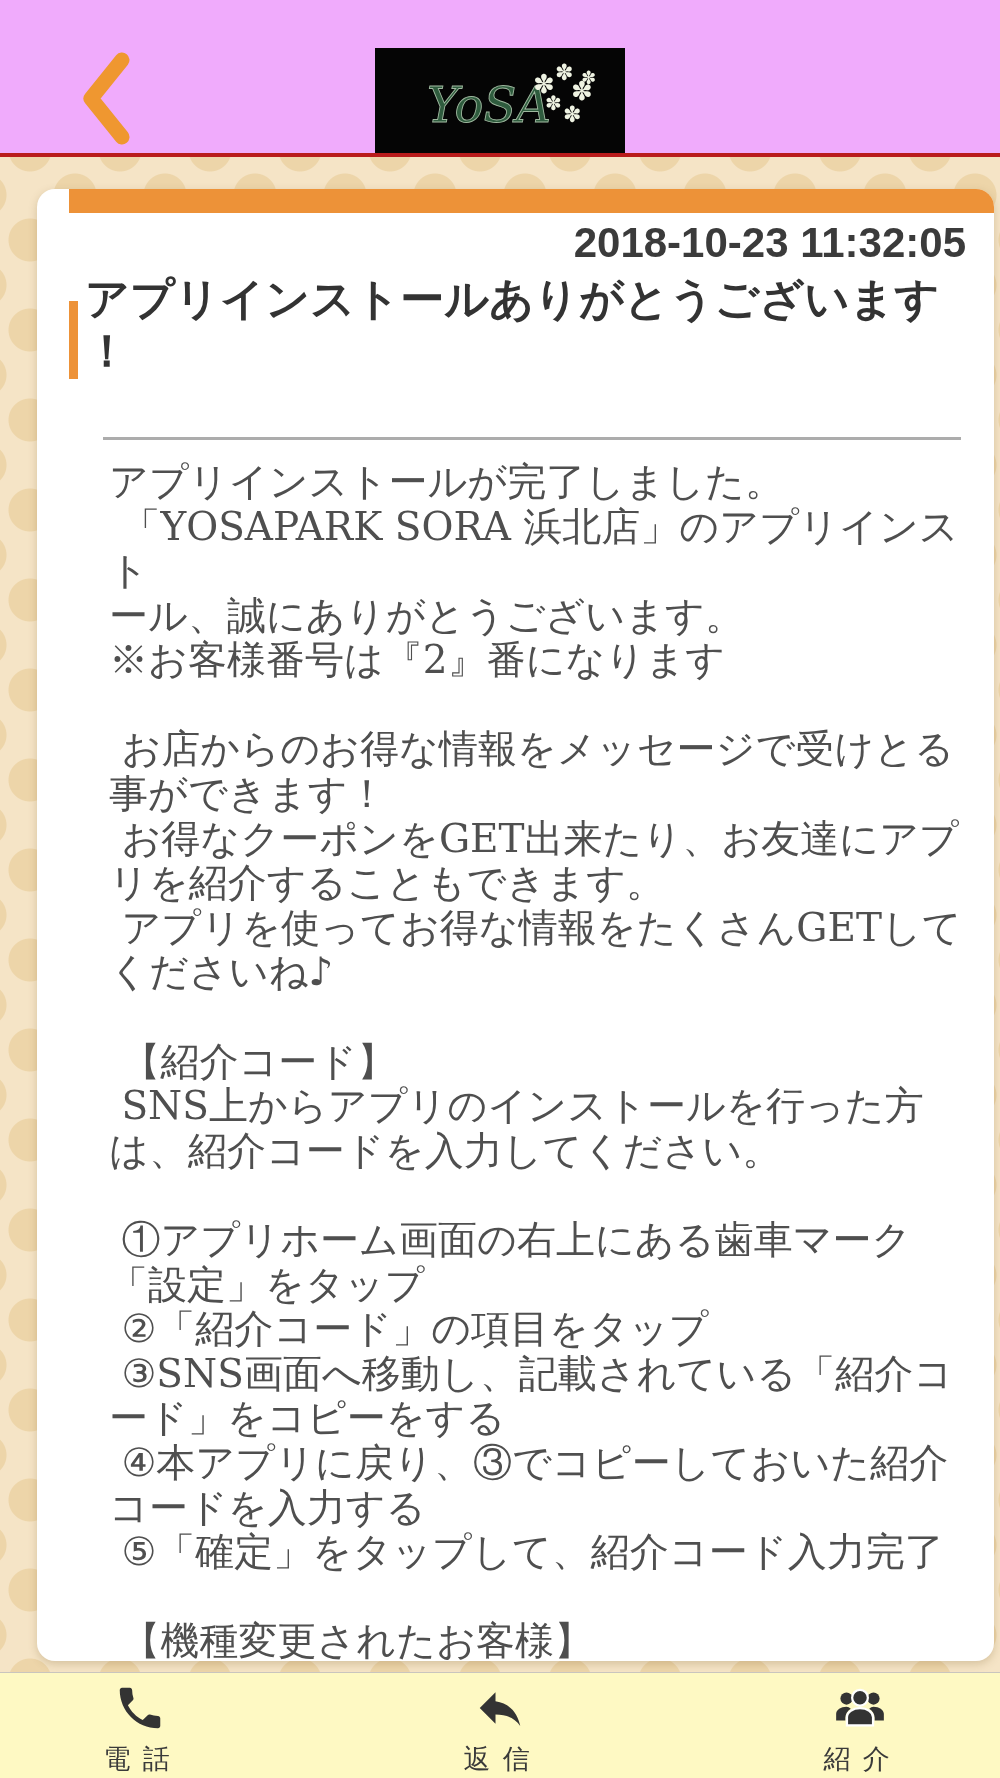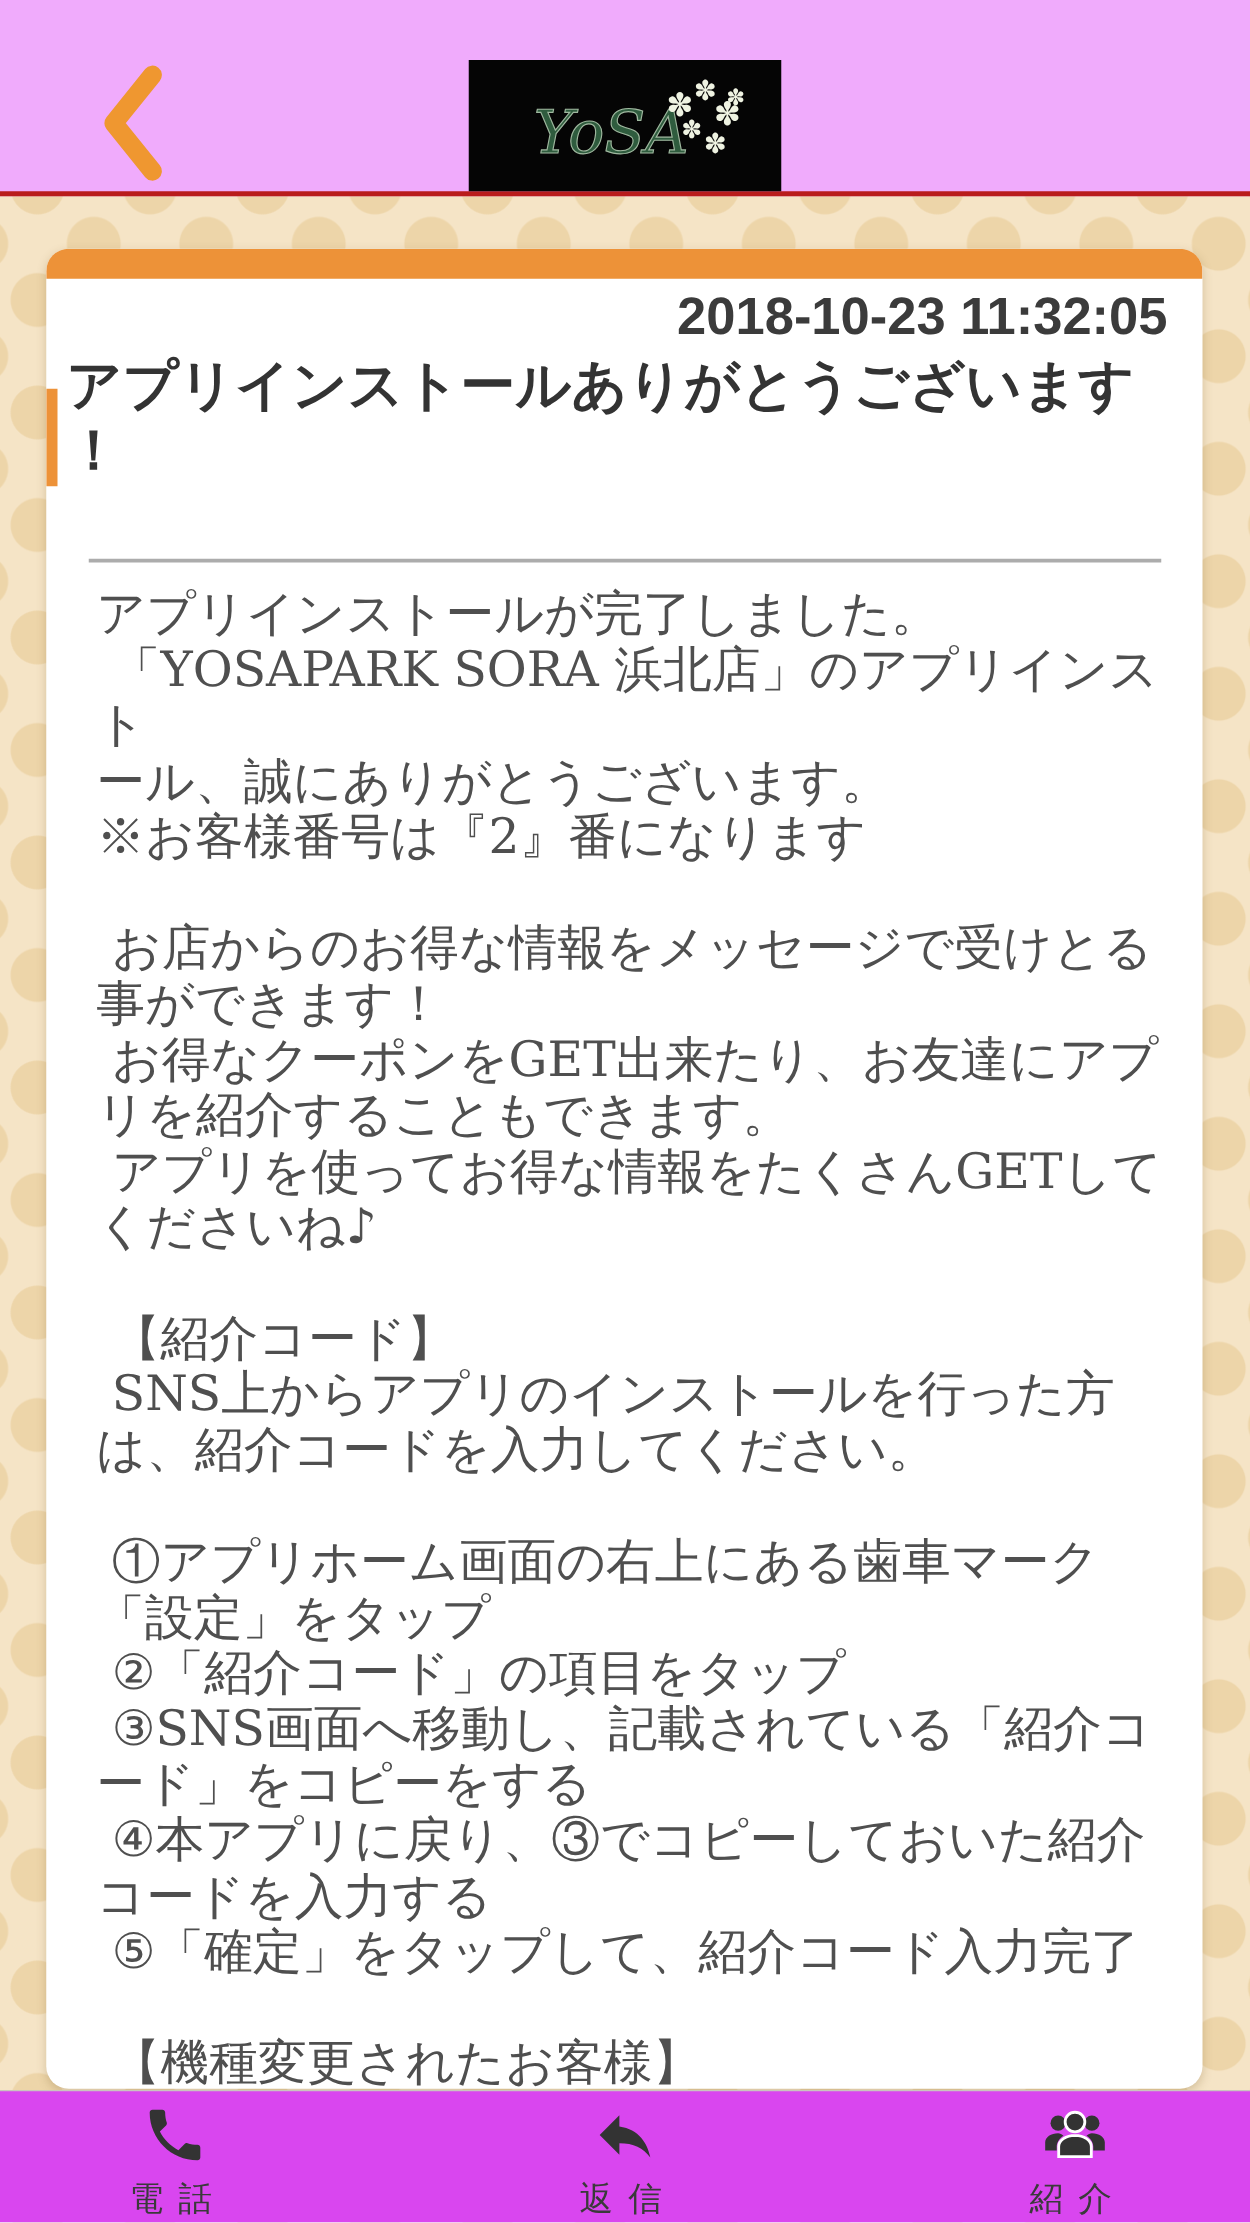--- a/index.html
+++ b/index.html
@@ -27,24 +27,25 @@
   .back-button{
     position:absolute;left:60px;top:45px;width:90px;height:110px;
     background:transparent;border:none;padding:0;cursor:pointer;
   }
   .logo-box{
     position:absolute;left:375px;top:48px;width:250px;height:105px;
     background:#050505;overflow:hidden;
   }
   
   .message-card{
-    position:absolute;left:37px;top:199px;width:925px;height:1472px;
+    position:absolute;left:37px;top:189px;width:925px;height:1472px;
     background:#ffffff;border-radius:18px;overflow:hidden;
     box-shadow:0 3px 8px rgba(120,90,40,.25);
     z-index:2;
+    padding-left:32px;
   }
   .card-top-bar{height:24px;background:#ED9238;}
   .message-datetime{
     margin:8px 28px 0 28px;text-align:right;
     font-size:42px;font-weight:bold;color:#3B3B3B;line-height:1.05;
   }
   .title-wrap{position:relative;margin-top:8px;}
   .title-accent-bar{
     position:absolute;left:0;top:28px;width:9px;height:78px;background:#ED9238;
   }
@@ -57,21 +58,21 @@
   }
   .message-body{
     margin:20px 30px 0 40px;
     font-family:"DejaVu Serif","Liberation Serif",serif;
     font-size:39px;line-height:44.6px;color:#4F4F4F;
     white-space:pre-wrap;
   }
   
   .bottom-toolbar{
     position:absolute;left:0;top:1672px;width:1000px;height:106px;
-    background:#d946ef;border-top:1px solid #C9C5BE;
+    background:#fef9c3;border-top:1px solid #C9C5BE;
     display:flex;justify-content:space-between;align-items:flex-start;
     padding:8px 80px 0 80px;box-sizing:border-box;
     z-index:4;
   }
   .tb-item{
     width:120px;display:flex;flex-direction:column;align-items:center;
     background:transparent;border:none;padding:0;cursor:pointer;
   }
   .tb-icon{width:54px;height:54px;display:block;}
   .tb-label{

